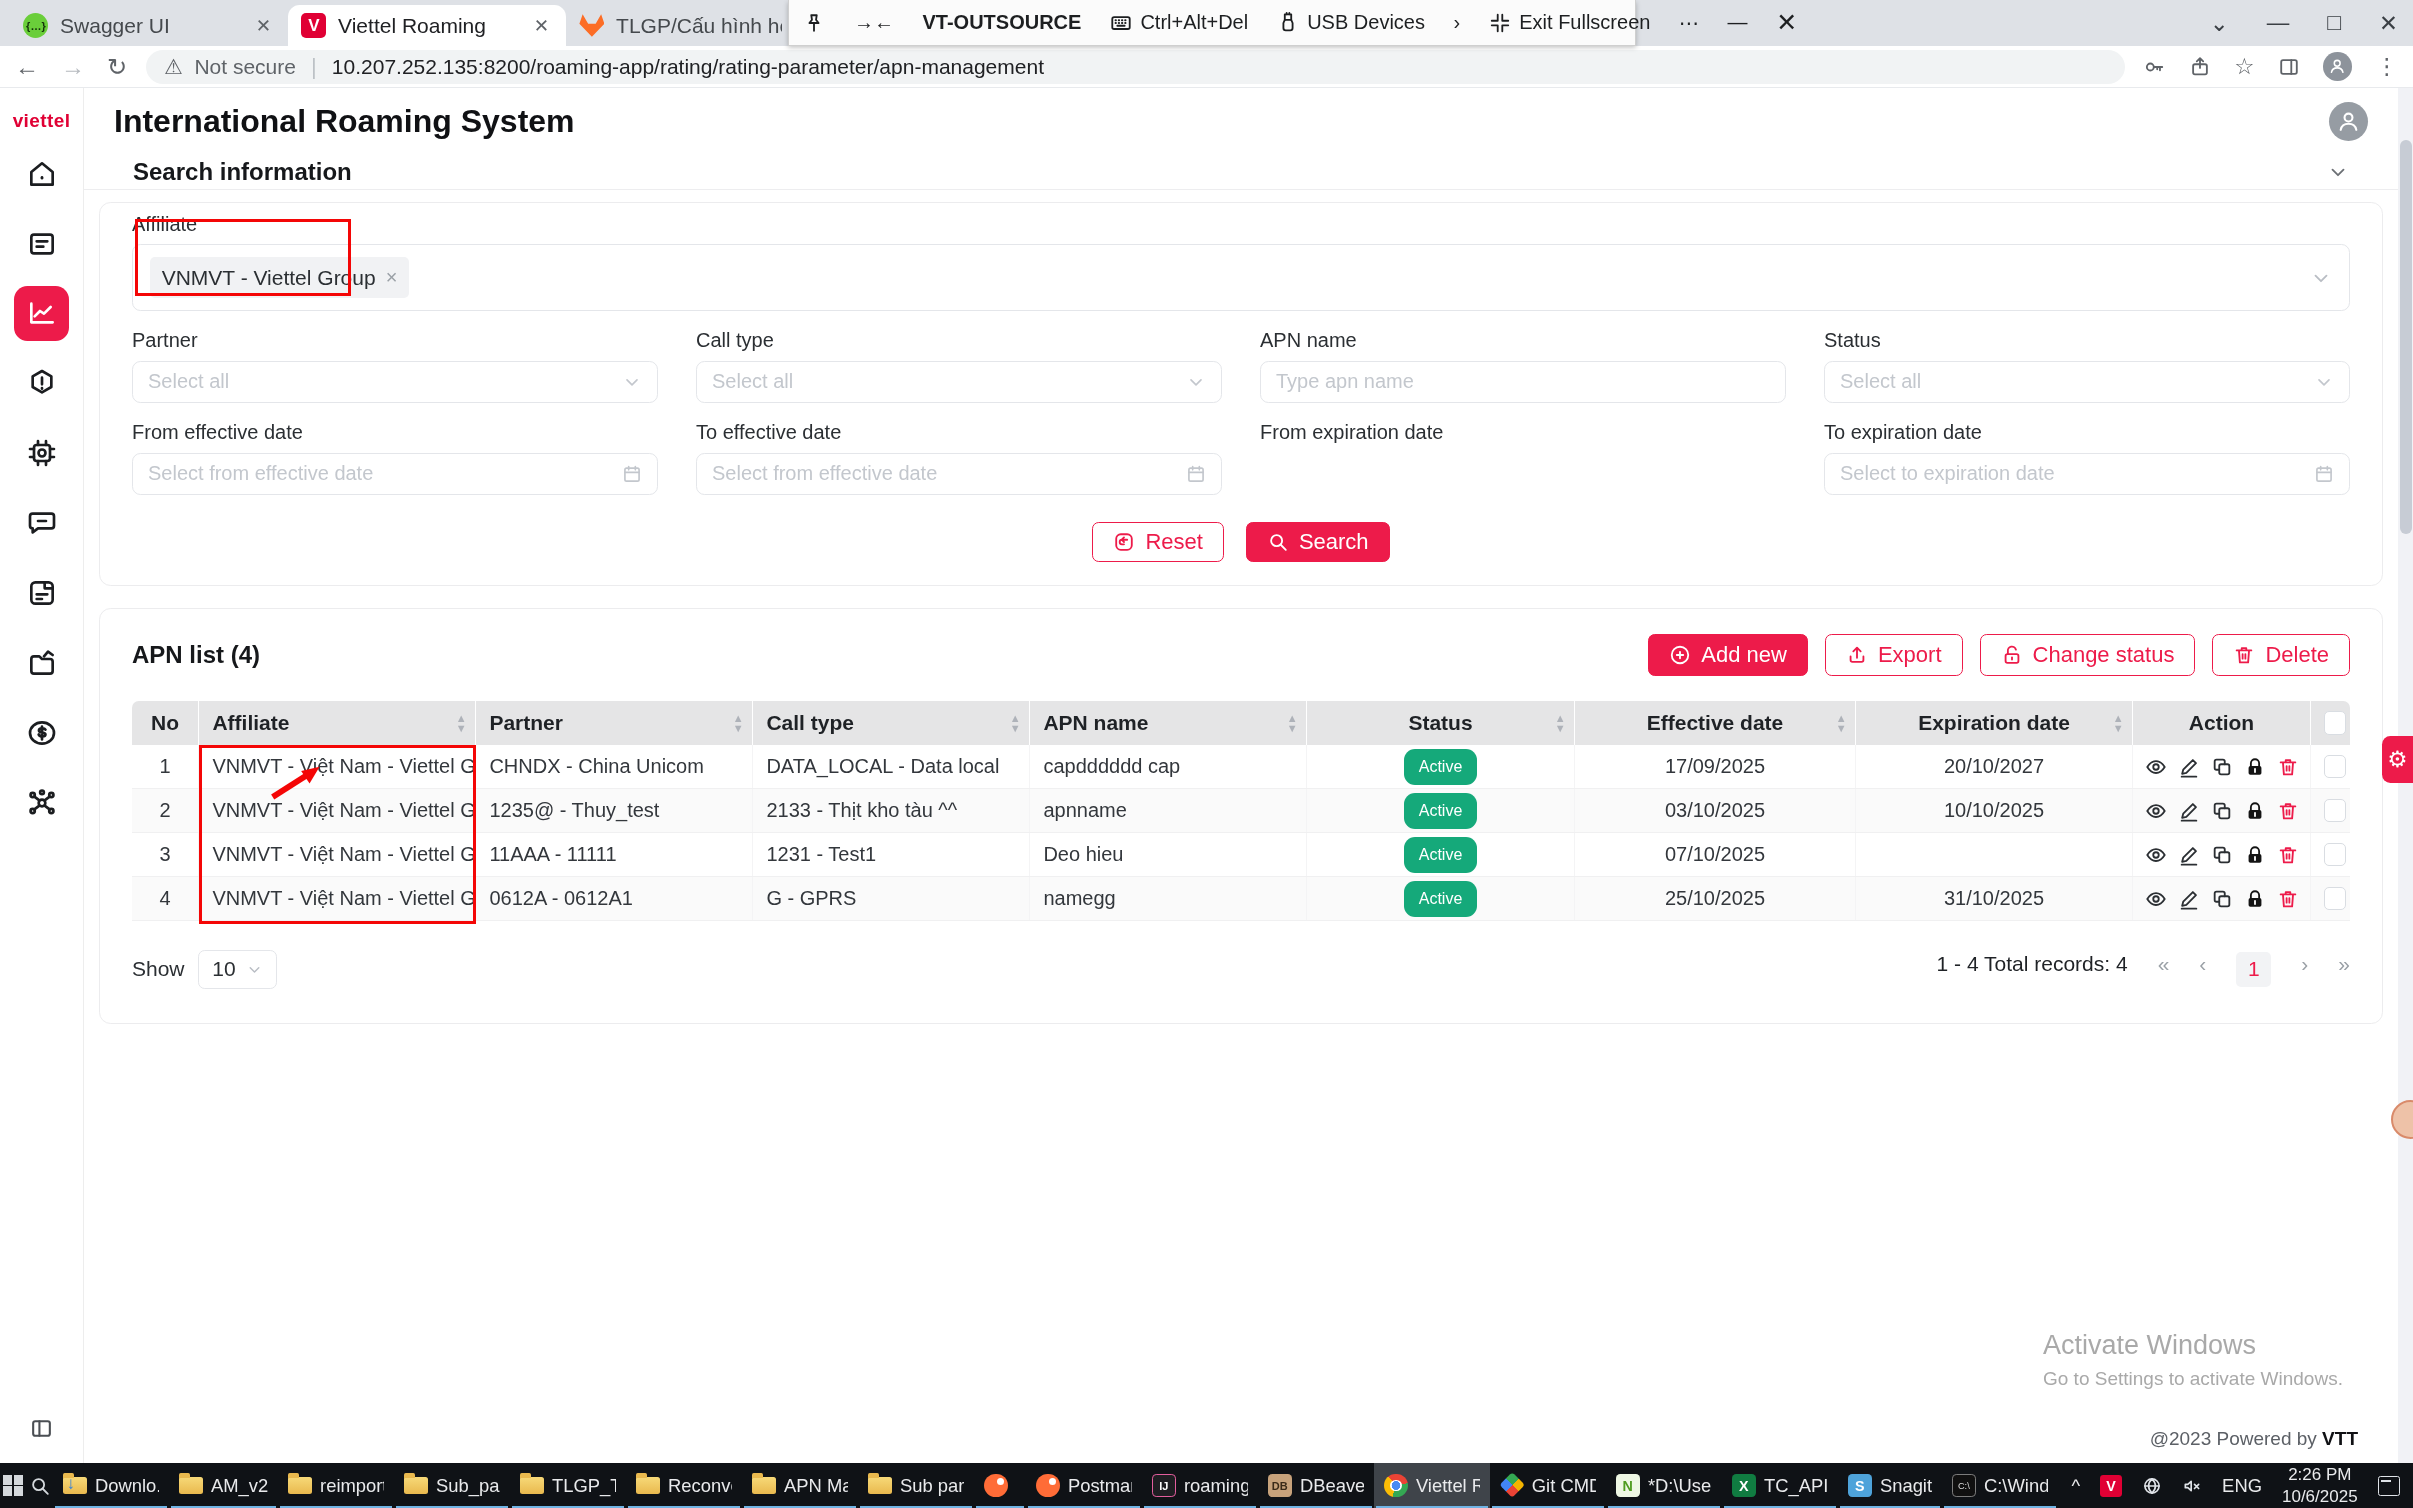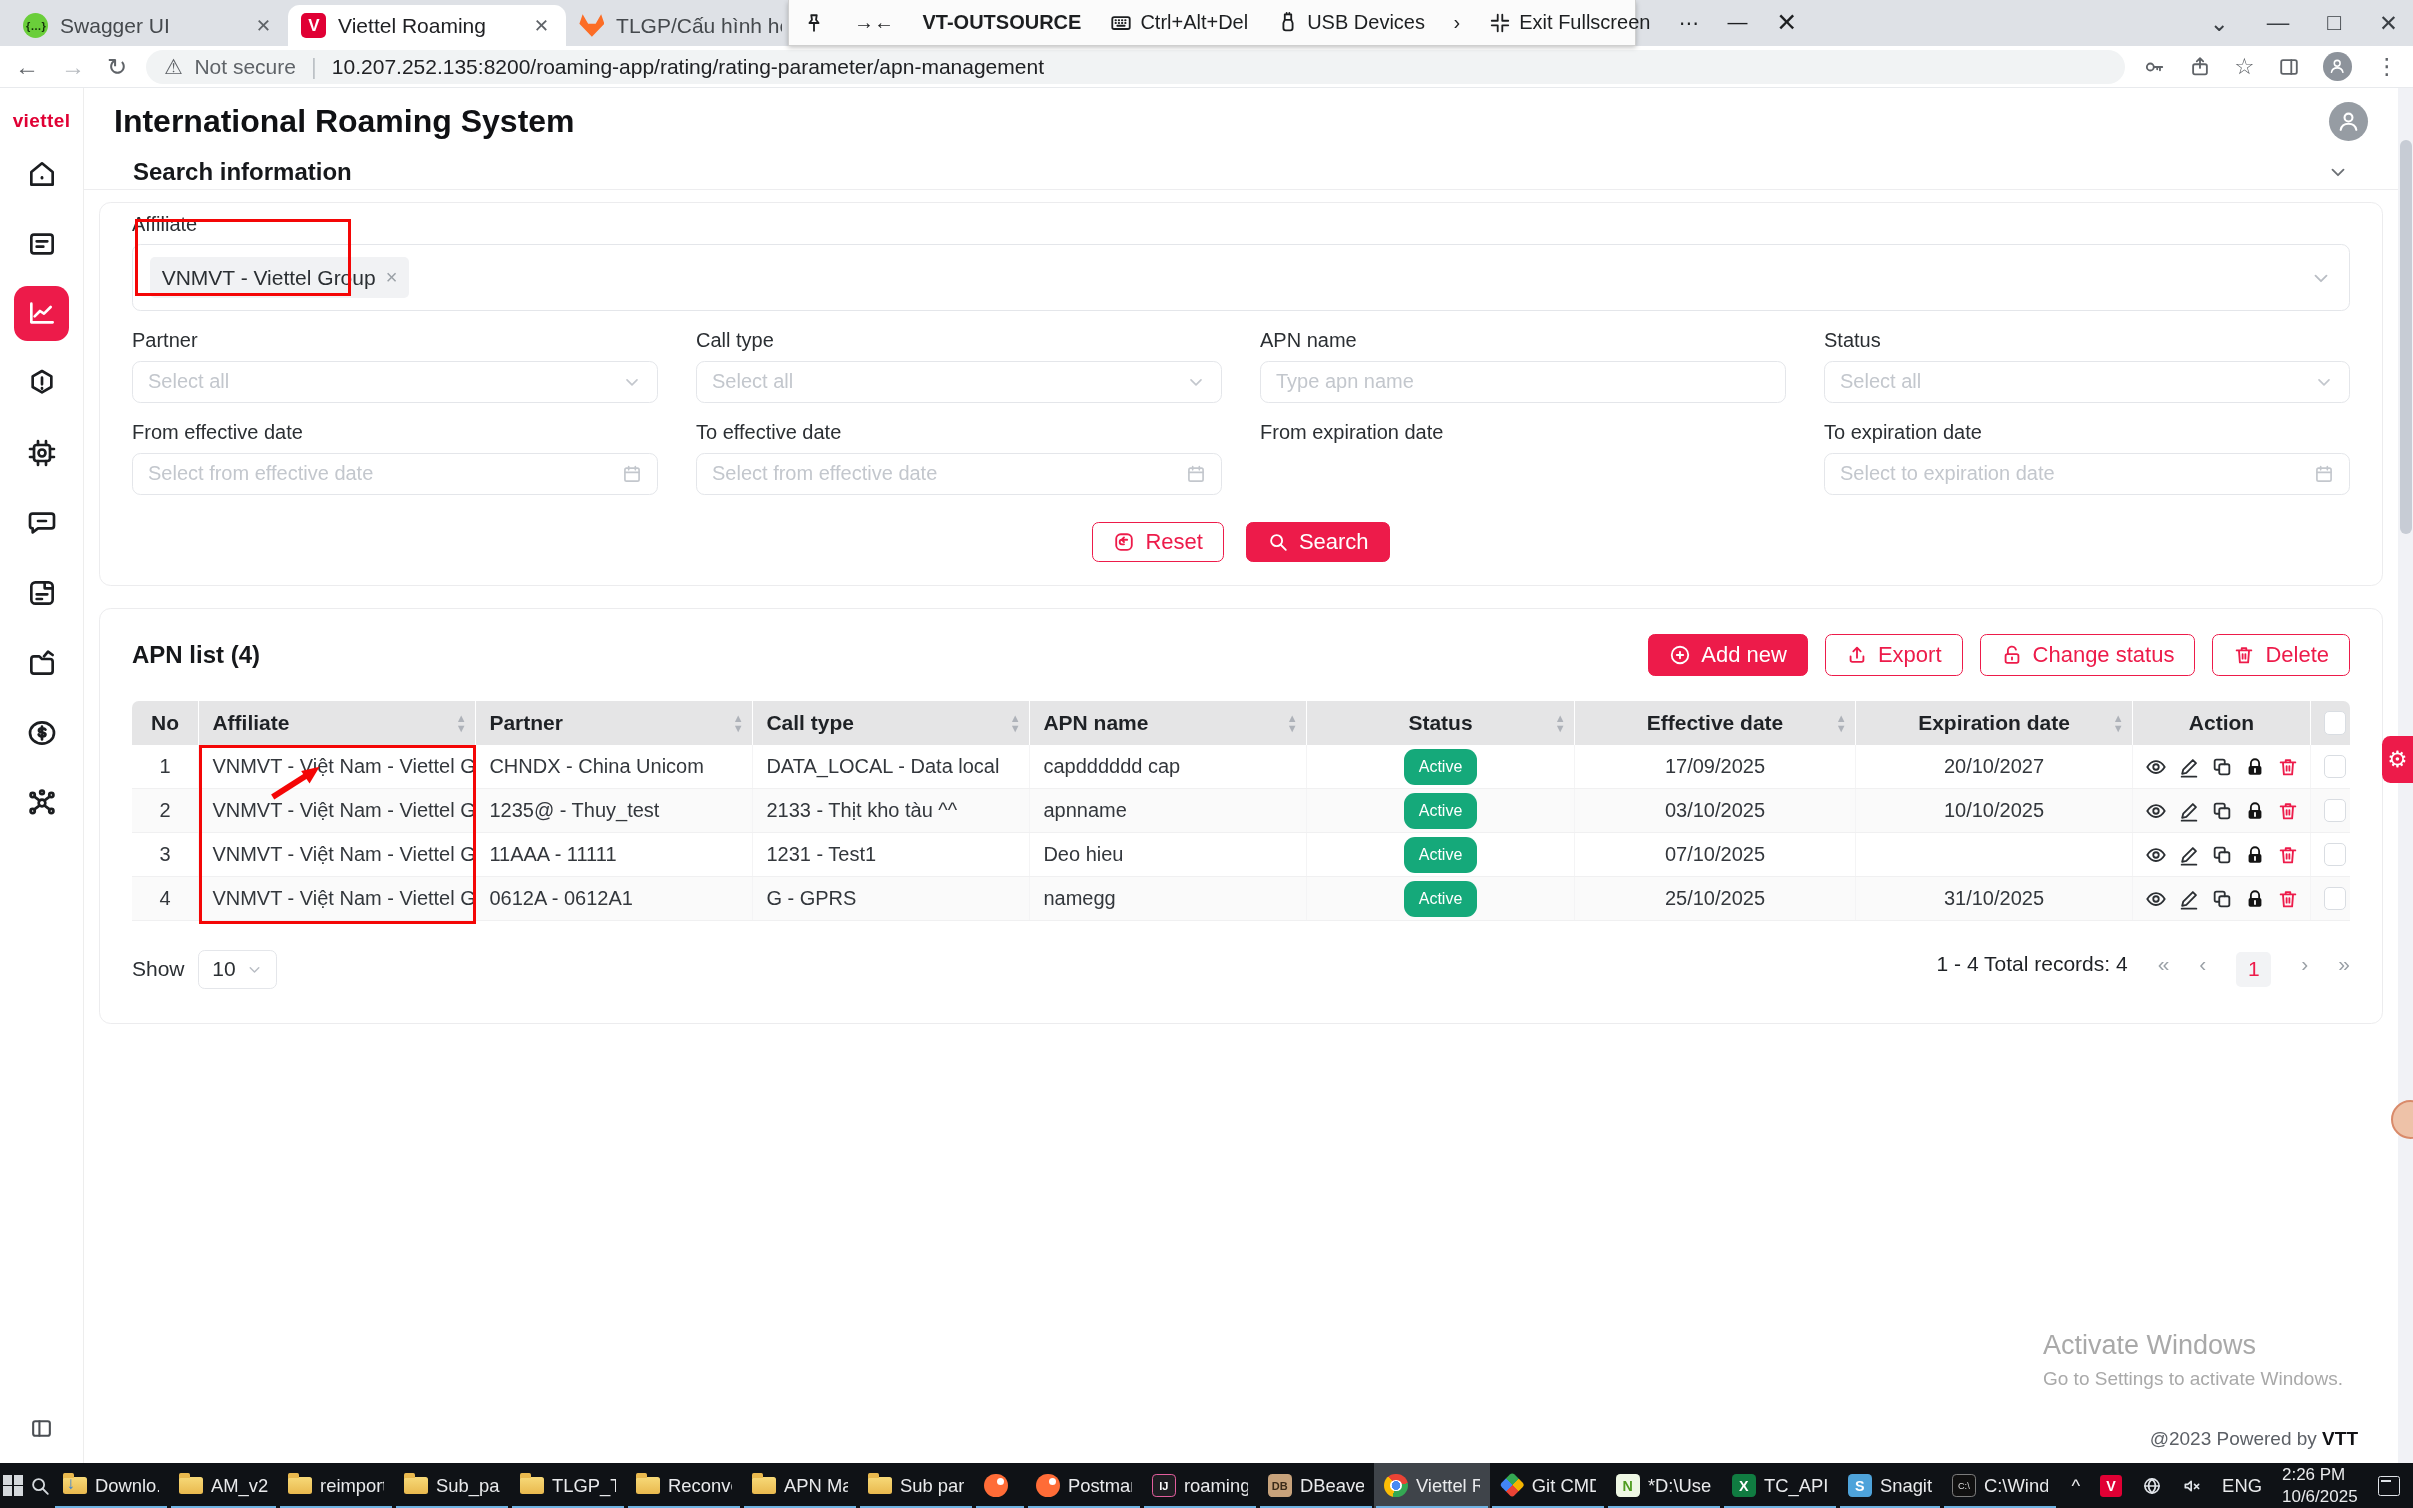--- a/index.html
+++ b/index.html
@@ -147,21 +147,21 @@
   .chrome{width:23.5px;height:23.5px;border-radius:50%;background:conic-gradient(from -40deg,#ea4335 0 33%,#34a853 0 66%,#fbbc05 0 100%);position:relative;flex:0 0 auto}
   .chrome::after{content:"";position:absolute;inset:5.9px;border-radius:50%;background:radial-gradient(circle,#4a8af4 0 52%,#fff 56% 100%)}
   .gitic{width:18.4px;height:18.4px;margin:2.5px;transform:rotate(45deg);border-radius:3.4px;background:conic-gradient(#f4b400 0 25%,#ea4335 0 50%,#4285f4 0 75%,#34a853 0 100%);flex:0 0 auto}
   .npp{background:#eef7e4;color:#4f9c20;font-size:14.3px}
   .xls{background:#107c41;color:#fff;font-size:14.3px}
   .snag{background:#4ea3da;color:#fff;font-size:14.3px}
   .cmd{background:#101010;border:0.8px solid #7c7c7c;color:#ddd;font-size:9.2px;font-weight:normal}
   .tray{margin-left:auto;display:flex;align-items:center;gap:20px;padding:0 13.4px;font-size:18.4px}
   .tray .ic{font-size:20px;color:#dfe3e8}
   .vtray{width:22px;height:22px;background:#e00034;border-radius:3.4px;color:#fff;display:flex;align-items:center;justify-content:center;font-weight:bold;font-size:14.3px}
-  .clock{text-align:left;font-size:17px;line-height:1.25}
+  .clock{text-align:center;font-size:17px;line-height:1.25}
   .notif{width:22px;height:20px;border:1.7px solid #dfe3e8;border-radius:2.5px;position:relative}
   .notif::after{content:"";position:absolute;left:2.5px;top:3.4px;width:10px;height:1.7px;background:#dfe3e8}
 
   .ann-arrow{position:absolute;z-index:7}
 </style>
 </head>
 <body>
 
 <svg width="0" height="0" style="position:absolute">
 <defs>

